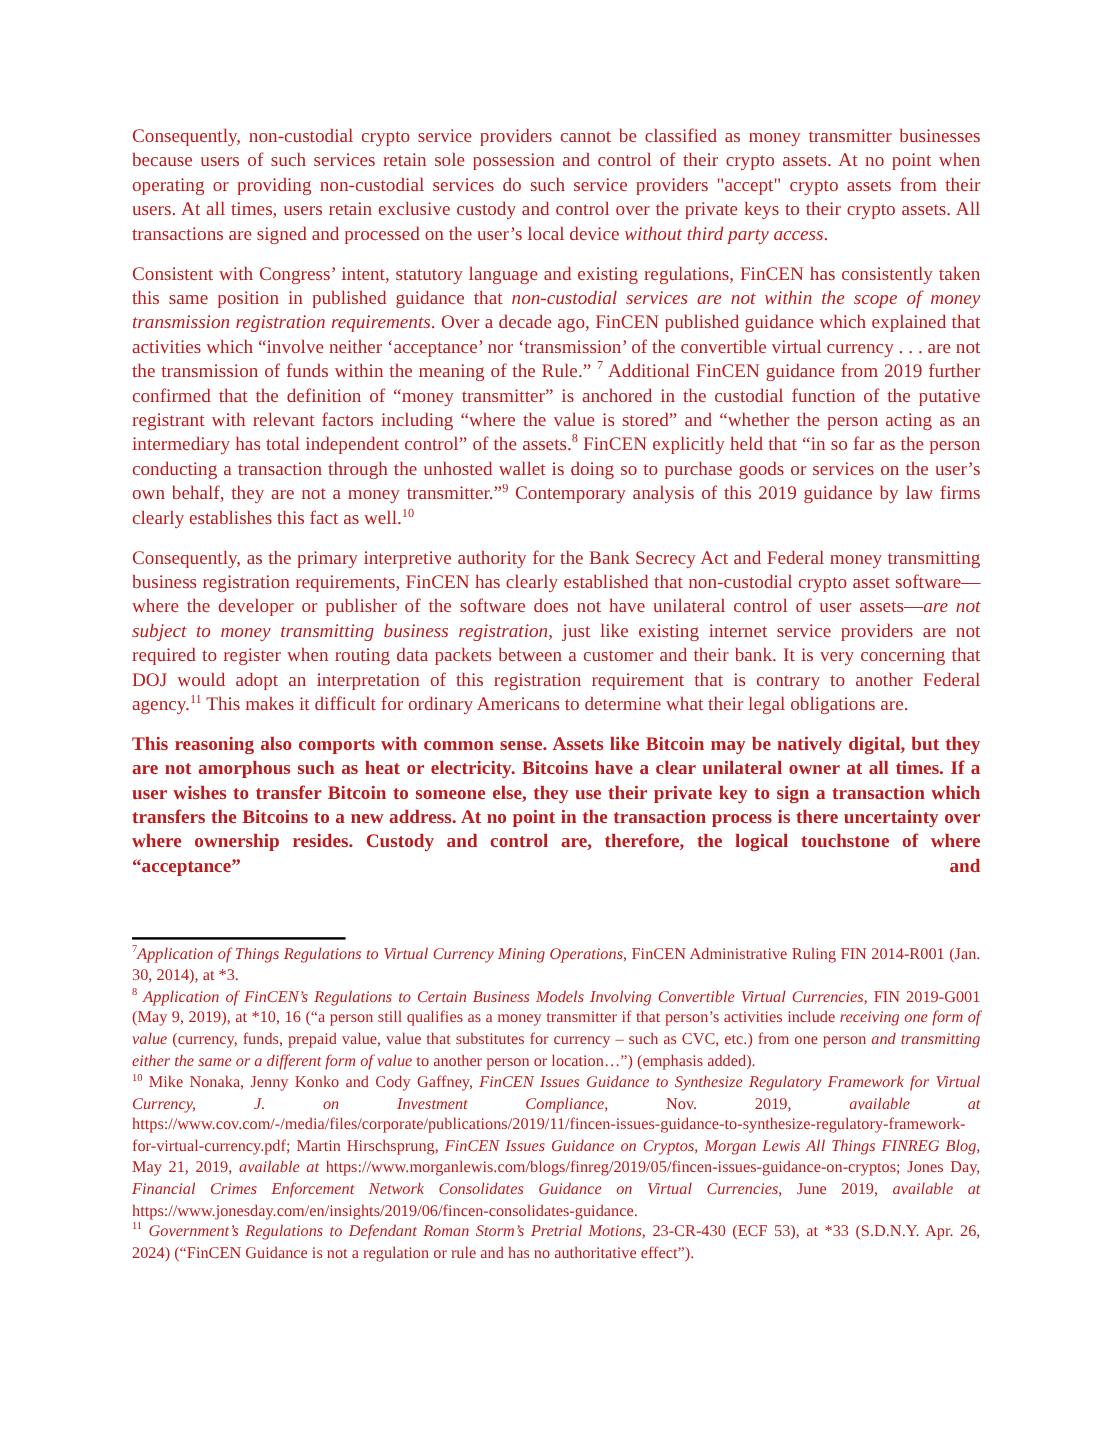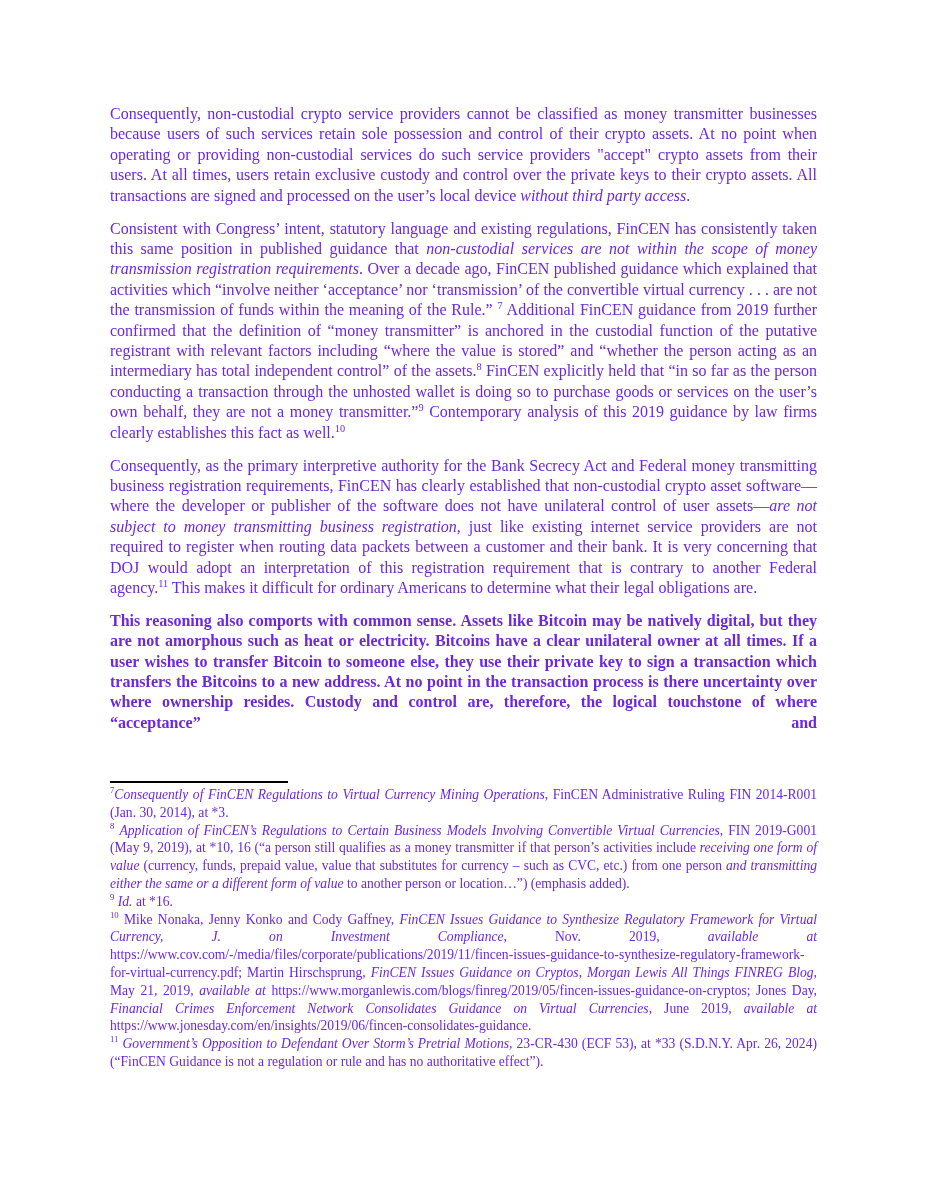--- a/index.html
+++ b/index.html
@@ -5,21 +5,21 @@
   html, body {
     margin: 0;
     padding: 0;
     background: #ffffff;
   }
   .page {
     position: relative;
     width: 927px;
     height: 1127px;
     background: #ffffff;
-    color: #6d28d9;
+    color: #b91c1c;
     font-family: "Liberation Serif", "DejaVu Serif", serif;
     overflow: hidden;
   }
   .content {
     position: absolute;
     left: 110px;
     top: 104px;
     width: 707px;
   }
   .body-para {
@@ -66,19 +66,18 @@
 <div class="page">
   <div class="content">
     <p class="body-para"><span>Consequently, non-custodial crypto service providers cannot be classified as money transmitter businesses because users of such services retain sole possession and control of their crypto assets. At no point when operating or providing non-custodial services do such service providers "accept" crypto assets from their users. At all times, users retain exclusive custody and control over the private keys to their crypto assets. All transactions are signed and processed on the user’s local device </span><span class="italic">without third party access</span><span>.</span></p>
     <p class="body-para"><span>Consistent with Congress’ intent, statutory language and existing regulations, FinCEN has consistently taken this same position in published guidance that </span><span class="italic">non-custodial services are not within the scope of money transmission registration requirements</span><span>. Over a decade ago, FinCEN published guidance which explained that activities which “involve neither ‘acceptance’ nor ‘transmission’ of the convertible virtual currency . . . are not the transmission of funds within the meaning of the Rule.” </span><span class="sup">7</span><span> Additional FinCEN guidance from 2019 further confirmed that the definition of “money transmitter” is anchored in the custodial function of the putative registrant with relevant factors including “where the value is stored” and “whether the person acting as an intermediary has total independent control” of the assets.</span><span class="sup">8</span><span> FinCEN explicitly held that “in so far as the person conducting a transaction through the unhosted wallet is doing so to purchase goods or services on the user’s own behalf, they are not a money transmitter.”</span><span class="sup">9</span><span> Contemporary analysis of this 2019 guidance by law firms clearly establishes this fact as well.</span><span class="sup">10</span></p>
     <p class="body-para"><span>Consequently, as the primary interpretive authority for the Bank Secrecy Act and Federal money transmitting business registration requirements, FinCEN has clearly established that non-custodial crypto asset software—where the developer or publisher of the software does not have unilateral control of user assets—</span><span class="italic">are not subject to money transmitting business registration</span><span>, just like existing internet service providers are not required to register when routing data packets between a customer and their bank. It is very concerning that DOJ would adopt an interpretation of this registration requirement that is contrary to another Federal agency.</span><span class="sup">11</span><span> This makes it difficult for ordinary Americans to determine what their legal obligations are.</span></p>
     <p class="body-para justify-last"><span>This reasoning also comports with common sense. Assets like Bitcoin may be natively digital, but they are not amorphous such as heat or electricity. Bitcoins have a clear unilateral owner at all times. If a user wishes to transfer Bitcoin to someone else, they use their private key to sign a transaction which transfers the Bitcoins to a new address. At no point in the transaction process is there uncertainty over where ownership resides. Custody and control are, therefore, the logical touchstone of where “acceptance” and</span></p>
   </div>
 
   <div class="footnotes-block">
     <div class="fn-sep"></div>
-    <div class="footnote"><span class="sup">7</span><span class="italic">Consequently of FinCEN Regulations to Virtual Currency Mining Operations</span><span>, FinCEN Administrative Ruling FIN 2014-R001 (Jan. 30, 2014), at *3.</span></div>
+    <div class="footnote"><span class="sup">7</span><span class="italic">Application of Things Regulations to Virtual Currency Mining Operations</span><span>, FinCEN Administrative Ruling FIN 2014-R001 (Jan. 30, 2014), at *3.</span></div>
     <div class="footnote"><span class="sup">8</span><span> </span><span class="italic">Application of FinCEN’s Regulations to Certain Business Models Involving Convertible Virtual Currencies</span><span>, FIN 2019-G001 (May 9, 2019), at *10, 16 (“a person still qualifies as a money transmitter if that person’s activities include </span><span class="italic">receiving one form of value</span><span> (currency, funds, prepaid value, value that substitutes for currency – such as CVC, etc.) from one person </span><span class="italic">and transmitting either the same or a different form of value</span><span> to another person or location…”) (emphasis added).</span></div>
-    <div class="footnote"><span class="sup">9</span><span> </span><span class="italic">Id.</span><span> at *16.</span></div>
     <div class="footnote"><span class="sup">10</span><span> Mike Nonaka, Jenny Konko and Cody Gaffney, </span><span class="italic">FinCEN Issues Guidance to Synthesize Regulatory Framework for Virtual Currency, J. on Investment Compliance</span><span>, Nov. 2019, </span><span class="italic">available at</span><span> https://www.cov.com/-/media/files/corporate/publications/2019/11/fincen-issues-guidance-to-synthesize-regulatory-framework-for-virtual-currency.pdf; Martin Hirschsprung, </span><span class="italic">FinCEN Issues Guidance on Cryptos</span><span>, </span><span class="italic">Morgan Lewis All Things FINREG Blog,</span><span> May 21, 2019, </span><span class="italic">available at</span><span> https://www.morganlewis.com/blogs/finreg/2019/05/fincen-issues-guidance-on-cryptos; Jones Day, </span><span class="italic">Financial Crimes Enforcement Network Consolidates Guidance on Virtual Currencies</span><span>, June 2019, </span><span class="italic">available at</span><span> https://www.jonesday.com/en/insights/2019/06/fincen-consolidates-guidance.</span></div>
-    <div class="footnote"><span class="sup">11</span><span> </span><span class="italic">Government’s Opposition to Defendant Over Storm’s Pretrial Motions,</span><span> 23-CR-430 (ECF 53), at *33 (S.D.N.Y. Apr. 26, 2024) (“FinCEN Guidance is not a regulation or rule and has no authoritative effect”).</span></div>
+    <div class="footnote"><span class="sup">11</span><span> </span><span class="italic">Government’s Regulations to Defendant Roman Storm’s Pretrial Motions,</span><span> 23-CR-430 (ECF 53), at *33 (S.D.N.Y. Apr. 26, 2024) (“FinCEN Guidance is not a regulation or rule and has no authoritative effect”).</span></div>
   </div>
 </div>
 
 </body></html>

